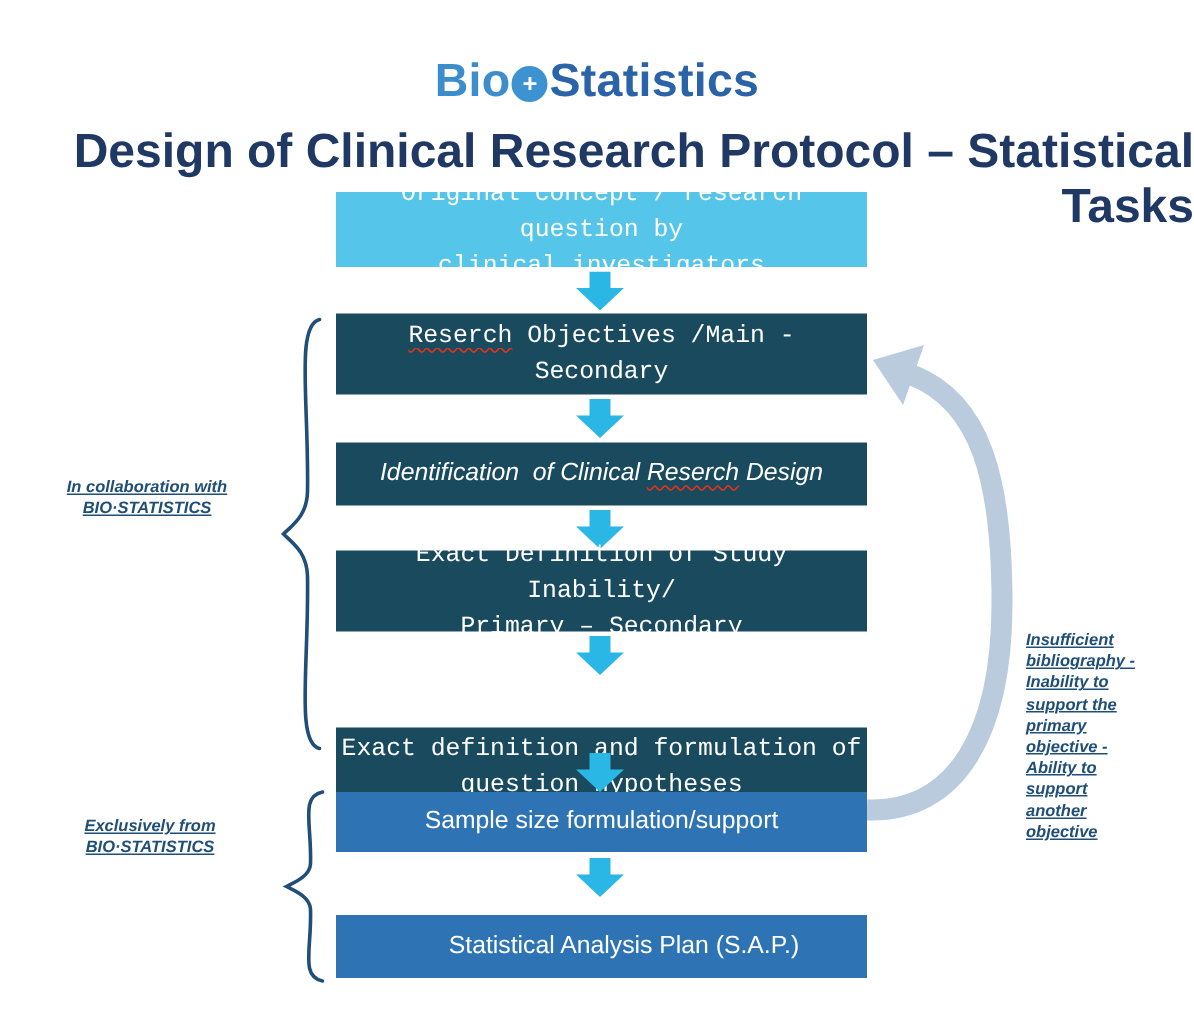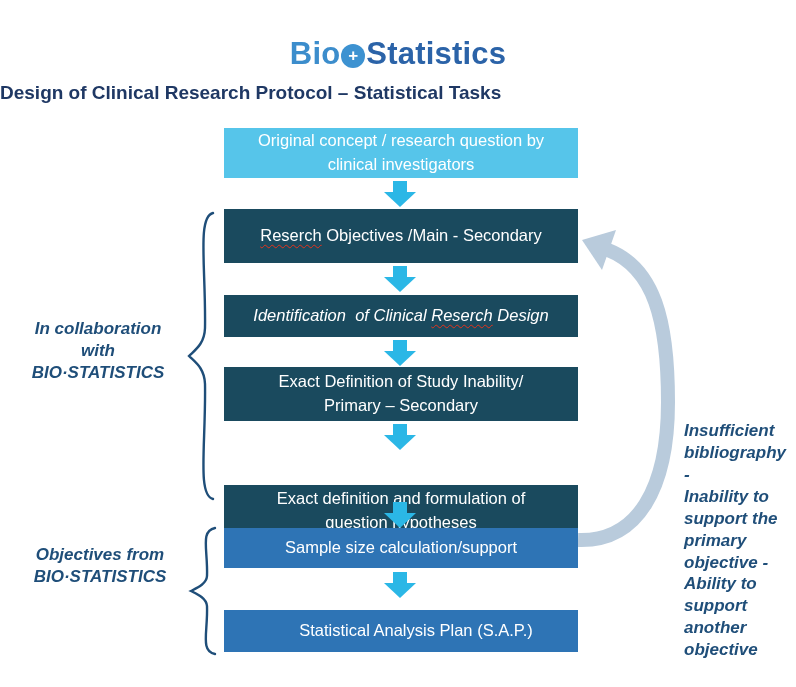--- a/index.html
+++ b/index.html
@@ -9,40 +9,40 @@
   .canvas { position:relative; width:796px; height:687px; background:#fff; overflow:hidden; margin:0 auto; }
 
   .logo { position:absolute; top:36px; left:0; width:100%; text-align:center;
           font-weight:bold; font-size:31px; letter-spacing:0.2px; }
   .logo-bio  { color:var(--logo-bio,#3c8dcc); }
   .logo-stat { color:var(--logo-stat,#2b63a8); }
   .logo-plus { display:inline-block; width:24px; height:24px; line-height:24px;
                border-radius:50%; background:var(--logo-plus-bg,#3d92d1); color:#fff;
                font-size:17px; font-weight:bold; text-align:center; vertical-align:3px; margin:0 1px; }
 
-  .title { position:absolute; top:82px; left:0; width:100%; text-align:left;
-           font-size:19px; font-weight:bold; color:var(--title,#1f3864); }
+  .title { position:absolute; top:82px; left:0; width:100%; text-align:right;
+           font-size:32px; font-weight:bold; color:var(--title,#1f3864); }
 
   .box { position:absolute; left:224px; width:354px; display:flex; align-items:center;
          justify-content:center; text-align:center; color:#fff; font-size:16.5px; line-height:1.45; }
   .box.light { background:var(--light-box,#56c5ea); }
   .box.dark  { background:var(--dark-box,#1a4a5e); }
   .box.blue  { background:var(--blue-box,#2e74b5); }
-  .bl { display:block; }
+  .bl { display:block;font-family:Liberation Mono, monospace; }
   .pre { white-space:pre-wrap; }
 
   .down-arrow { position:absolute; left:383px; fill:var(--arrow,#2bb7e6); }
 
   .wavy { text-decoration:underline; text-decoration-style:wavy;
           text-decoration-color:var(--wavy,#e4321b); text-decoration-thickness:1px;
           text-underline-offset:3px;margin-top:44px; }
 
   .annot { position:absolute; font-style:italic; font-weight:bold;
-           color:var(--annotation,#1f4e79); font-size:17px; text-align:center;
-           white-space:pre-line; line-height:1.3; }
+           color:var(--annotation,#1f4e79); font-size:11px; text-align:center;
+           white-space:pre-line; line-height:1.3;text-decoration:underline; }
   .annot.right { text-align:left; line-height:1.29; }
 
   .brace { position:absolute; }
   .brace path { stroke:var(--annotation,#1f4e79); fill:none; stroke-width:2.4; stroke-linecap:round; }
 
   .swoosh { position:absolute; }
   .swoosh path { stroke:var(--curve,#b9cbdc); fill:none; stroke-width:14; }
   .swoosh polygon { fill:var(--curve,#b9cbdc); }
 </style>
 </head>
@@ -111,21 +111,21 @@
       <span class="bl">question hypotheses</span>
     </div>
   </div>
 
   <svg class="down-arrow" style="top:502px;" width="34" height="26" viewBox="0 0 34 26">
     <rect x="10" y="0" width="14" height="12"></rect>
       <polygon points="1,11 33,11 17,26"></polygon>
   </svg>
 
   <div class="box blue" style="top:528px; height:40px;">
-    <div>Sample size calculation/support</div>
+    <div>Sample size formulation/support</div>
   </div>
 
   <svg class="down-arrow" style="top:572px;" width="34" height="26" viewBox="0 0 34 26">
     <rect x="10" y="0" width="14" height="12"></rect>
       <polygon points="1,11 33,11 17,26"></polygon>
   </svg>
 
   <div class="box blue" style="top:610px; height:42px;padding-left:30px;">
     <div>Statistical Analysis Plan (S.A.P.)</div>
   </div>
@@ -134,21 +134,21 @@
     <path d="M29,3 C13,7 22,58 21,118 C20.5,134 11,140 5,146 C11,152 20.5,158 21,174 C22,234 13,285 29,289"></path>
   </svg>
 
   <svg class="brace" style="left:186px; top:526px;" width="32" height="130" viewBox="0 0 32 130">
     <path d="M29,2 C14,5 22,24 21,50 C20.5,58 11,62 5,65 C11,68 20.5,72 21,80 C22,106 14,125 29,128"></path>
   </svg>
 
   <div class="annot" style="left:16px; top:318px; width:164px;">In collaboration with
 BIO·STATISTICS</div>
 
-  <div class="annot" style="left:24px; top:544px; width:152px;">Objectives from
+  <div class="annot" style="left:24px; top:544px; width:152px;">Exclusively from
 BIO·STATISTICS</div>
 
   <div class="annot right" style="left:684px; top:420px; width:110px;">Insufficient
 bibliography -
 Inability to
 support the
 primary
 objective -
 Ability to
 support

